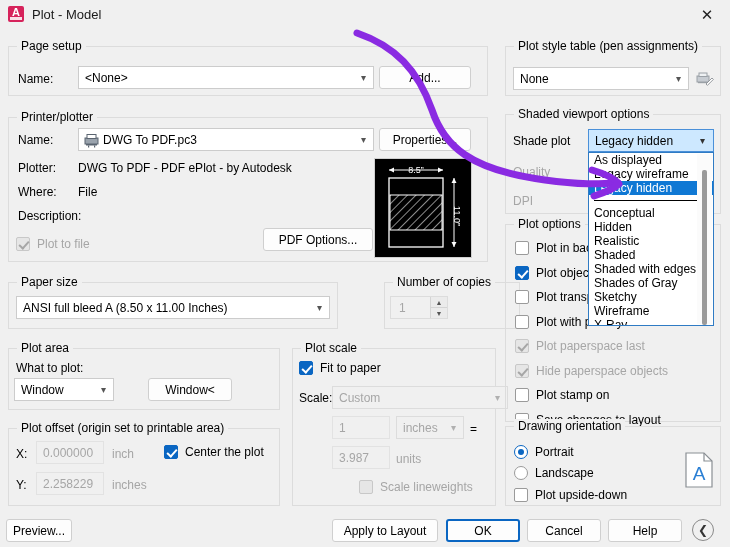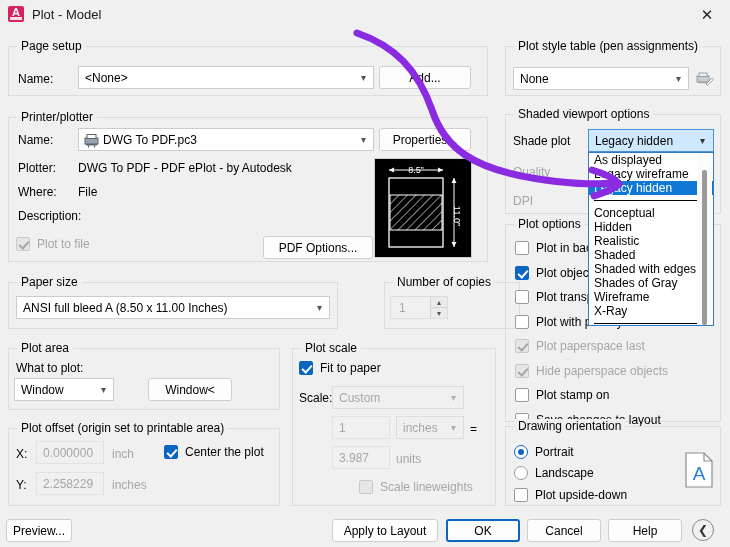--- a/index.html
+++ b/index.html
@@ -254,21 +254,21 @@
   <span class="lbl" style="left:18px; top:161px;">Plotter:</span>
   <span class="lbl" style="left:78px; top:161px;">DWG To PDF - PDF ePlot - by Autodesk</span>
   <span class="lbl" style="left:18px; top:185px;">Where:</span>
   <span class="lbl" style="left:78px; top:185px;">File</span>
   <span class="lbl" style="left:18px; top:209px;">Description:</span>
 
   <div class="cb checked disabled" style="left:16px; top:237px;">
     <span class="box"></span>
     <span>Plot to file</span>
   </div>
-  <div class="btn" style="left:263px; top:236px; width:110px;text-align:center;">PDF Options...</div>
+  <div class="btn" style="left:263px; top:228px; width:110px;text-align:center;">PDF Options...</div>
 
   <div id="paper-preview" style="left:374px; top:158px; width:98px; height:100px;">
     <svg width="96" height="98" viewBox="0 0 96 98">
       <rect x="0" y="0" width="96" height="98" fill="#000"></rect>
 
       <line x1="14" y1="11" x2="68" y2="11" stroke="#fff" stroke-width="1"></line>
       <polygon points="14,11 19,8.5 19,13.5" fill="#fff"></polygon>
       <polygon points="68,11 63,8.5 63,13.5" fill="#fff"></polygon>
       <text x="41" y="14" fill="#fff" font-size="9" text-anchor="middle" font-family="Liberation Sans, sans-serif">8.5”</text>
 
@@ -336,21 +336,21 @@
   <span class="lbl dim" style="left:112px; top:478px;">inches</span>
 
   <div class="group" style="left:292px; top:348px; width:204px; height:158px;">
     <span class="legend">Plot scale</span>
   </div>
   <div class="cb checked" style="left:299px; top:361px;">
     <span class="box"></span>
     <span>Fit to paper</span>
   </div>
   <span class="lbl" style="left:299px; top:391px;">Scale:</span>
-  <div class="combo disabled" style="left:332px; top:386px; width:132px;">
+  <div class="combo disabled" style="left:332px; top:386px; width:176px;">
     <span>Custom</span>
     <span class="chev">▾</span>
   </div>
   <div class="textbox disabled" style="left:332px; top:416px; width:58px;">
     <span>1</span>
   </div>
   <div class="combo disabled" style="left:396px; top:416px; width:68px;">
     <span>inches</span>
     <span class="chev">▾</span>
   </div>
@@ -399,20 +399,21 @@
         <div class="opt sel">Legacy hidden</div>
       </div>
     <div class="sep"></div>
     <div id="shade-options-b">
         <div class="opt">Conceptual</div>
         <div class="opt">Hidden</div>
         <div class="opt">Realistic</div>
         <div class="opt">Shaded</div>
         <div class="opt">Shaded with edges</div>
         <div class="opt">Shades of Gray</div>
+        <div class="opt">Sketchy</div>
         <div class="opt">Wireframe</div>
         <div class="opt">X-Ray</div>
       </div>
     <div class="sep"></div>
     <div id="shade-options-c">
         <div class="opt">Rendered</div>
         <div class="opt">Low</div>
         <div class="opt">Medium</div>
       </div>
     <div id="shade-scroll">

